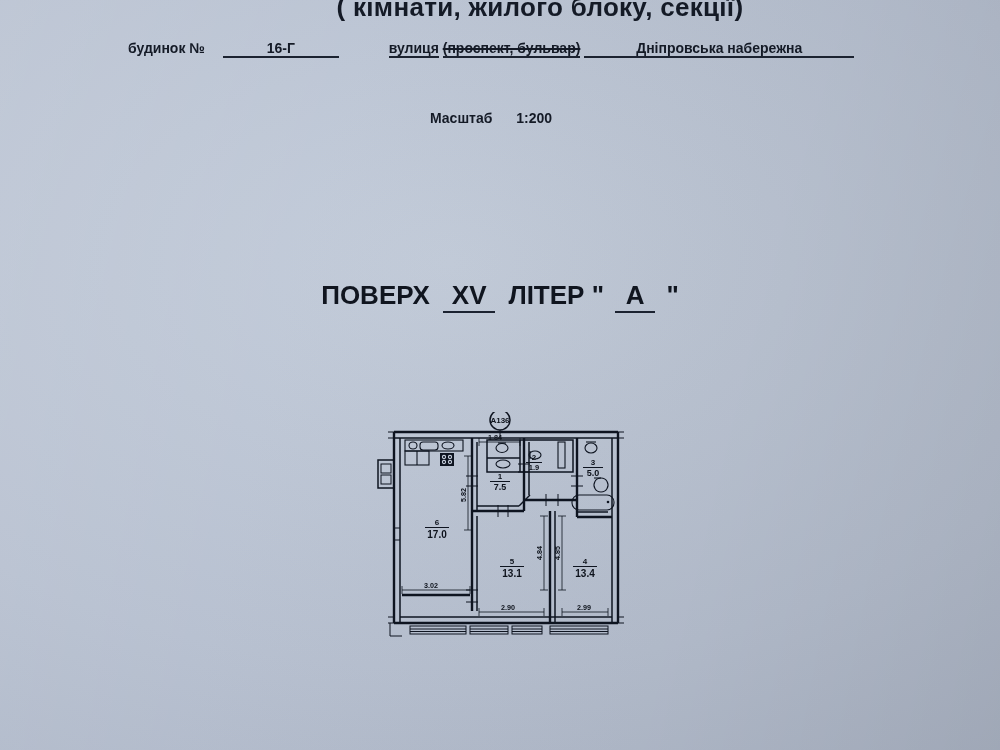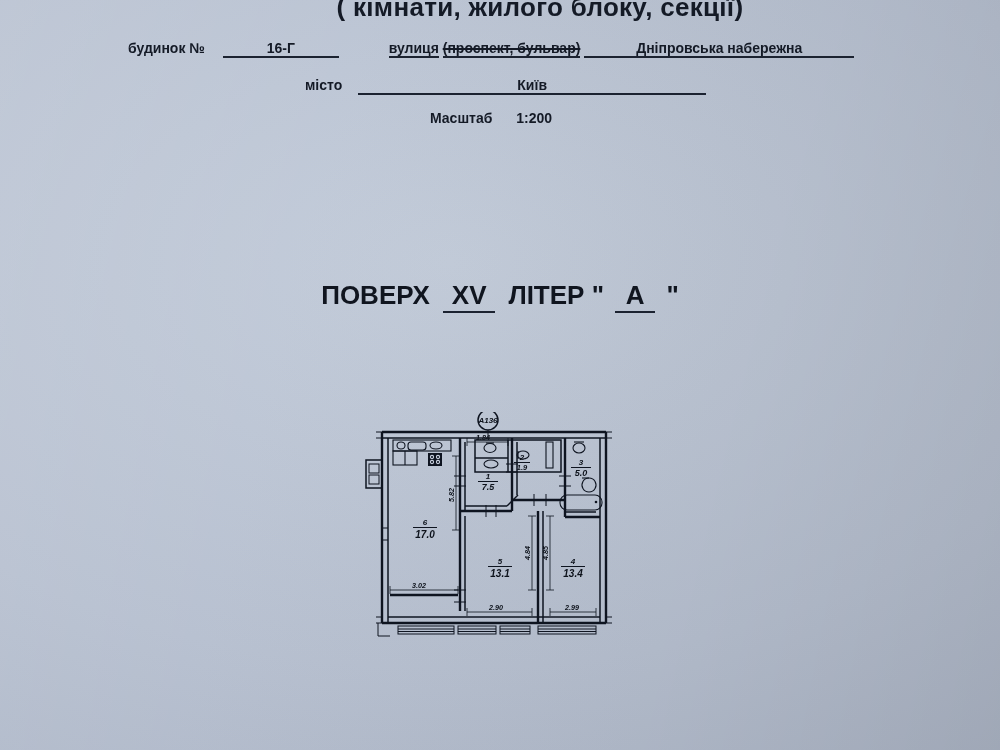--- a/index.html
+++ b/index.html
@@ -123,25 +123,24 @@
     font-size: 26px;
     font-weight: bold;
     color: #10151f;
     white-space: nowrap;
   }
   #floor-title .fill { min-width: 52px; text-align: center; }
 
   
   #plan {
     position: absolute;
-    left: 360px;
+    left: 372px;
     top: 412px;
     width: 268px;
     height: 236px;
-    font-style: italic;
   }
   #plan svg { display: block; }
   .dim-h, .dim-v, .rm-no, .rm-ar, .node-txt {
     font-family: "Liberation Sans", sans-serif;
     fill: #0d121b;
   }
   .dim-h { font-size: 7.2px; font-weight: bold; }
   .dim-v { font-size: 7.2px; font-weight: bold; }
   .rm-no { font-size: 8px;  font-weight: bold; text-anchor: middle; }
   .rm-ar { font-size: 9px;  font-weight: bold; text-anchor: middle; }
@@ -157,24 +156,20 @@
   <div class="hdr-title">( кімнати, жилого  блоку, секції)</div>
 
   <div class="row" id="row-building">
     <span class="lbl">будинок №</span>
     <span class="fill" style="width:116px; margin-left:14px;">16-Г</span>
     <span class="lbl underlined" style="margin-left:46px;">вулиця</span>
     <span class="lbl strike">(проспект, бульвар)</span>
     <span class="fill" style="min-width:250px; padding:0 10px;">Дніпровська набережна</span>
   </div>
 
-  <div class="row" id="row-city">
-    <span class="lbl">місто</span>
-    <span class="fill" style="width:348px; margin-left:12px;">Київ</span>
-  </div>
 
   <div class="row" id="row-scale">
     <span class="lbl">Масштаб</span>
     <span class="lbl" style="margin-left:20px;">1:200</span>
   </div>
 
 </div>
 
 <div id="floor-title">
   <span>ПОВЕРХ</span>

